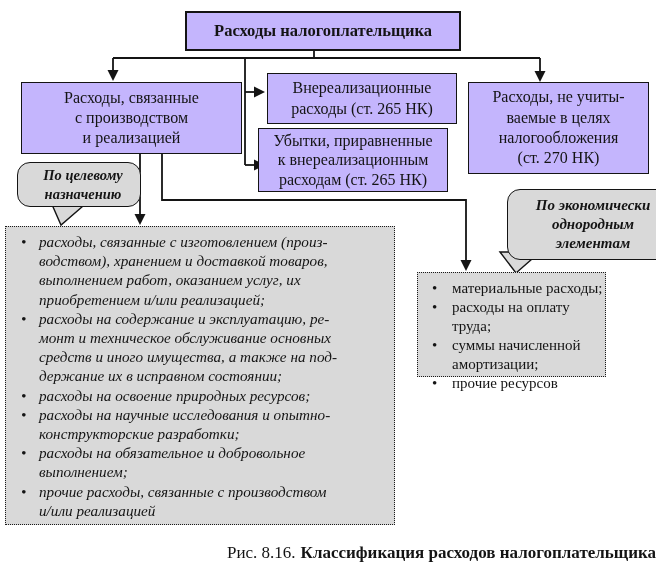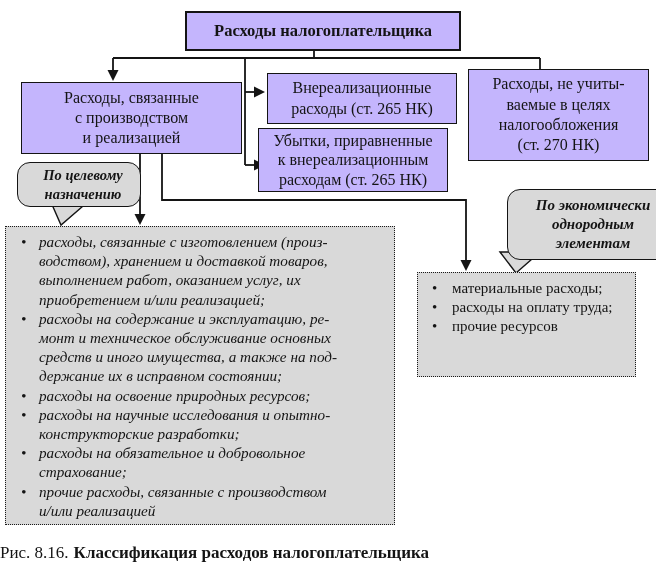--- a/index.html
+++ b/index.html
@@ -13,42 +13,42 @@
   .wires polygon.tail{stroke:#141414;stroke-width:1.4;}
   .box{
     position:absolute;z-index:2;background:#c4b5fd;border:1.6px solid #141414;
     display:flex;align-items:center;justify-content:center;text-align:center;
     white-space:pre-line;font-size:16px;line-height:1.26;
   }
   .box.root{border-width:2px;font-weight:bold;font-size:16.5px;left:185px;top:11px;width:272px;height:36px;}
   .box.production{left:21px;top:82px;width:219px;height:70px;}
   .box.nonsale{left:267px;top:73px;width:188px;height:49px;}
   .box.losses{left:258px;top:128px;width:188px;height:62px;line-height:1.22;}
-  .box.notacc{left:468px;top:69px;width:179px;height:90px;line-height:1.27;}
+  .box.notacc{left:468px;top:82px;width:179px;height:90px;line-height:1.27;}
   .callout{
     position:absolute;z-index:2;background:#d9d9d9;border:1.6px solid #141414;border-radius:13px;
     display:flex;align-items:center;justify-content:center;text-align:center;
     white-space:pre-line;font-weight:bold;font-style:italic;
   }
   .callout.left{left:17px;top:162px;width:114px;height:43px;font-size:14.5px;line-height:1.26;padding-left:8px;}
   .callout.right{left:507px;top:189px;width:170px;height:69px;font-size:15px;line-height:1.28;}
   .graylist{
     position:absolute;z-index:2;background:#d9d9d9;border:1.7px dotted #1a1a1a;
   }
   .graylist ul{margin:0;padding:0;list-style:none;}
   .graylist li{position:relative;white-space:pre-line;}
   .graylist li::before{content:"\2022";position:absolute;}
   .biglist{left:5px;top:226px;width:390px;height:299px;font-size:15.2px;line-height:19.2px;padding-top:5px;box-sizing:border-box;}
   .biglist li{padding-left:33px;font-style:italic;}
   .biglist li::before{left:15px;}
-  .rightlist{left:417px;top:272px;width:219px;height:105px;font-size:15px;line-height:19px;padding-top:6px;box-sizing:border-box;}
+  .rightlist{left:417px;top:272px;width:189px;height:105px;font-size:15px;line-height:19px;padding-top:6px;box-sizing:border-box;}
   .rightlist li{padding-left:34px;}
   .rightlist li::before{left:14px;}
   .caption{
-    position:absolute;z-index:2;left:0;top:543px;width:656px;text-align:left;font-size:17px;
+    position:absolute;z-index:2;left:0;top:543px;width:656px;text-align:right;font-size:17px;
   }
   .caption .cap-title{font-weight:bold;margin-left:5px;}
 </style>
 </head>
 <body>
 
 <div class="canvas">
 
   <svg class="wires" width="656" height="576" viewBox="0 0 656 576">
 
@@ -109,30 +109,32 @@
 выполнением работ, оказанием услуг, их
 приобретением и/или реализацией;</li>
       <li>расходы на содержание и эксплуатацию, ре-
 монт и техническое обслуживание основных
 средств и иного имущества, а также на под-
 держание их в исправном состоянии;</li>
       <li>расходы на освоение природных ресурсов;</li>
       <li>расходы на научные исследования и опытно-
 конструкторские разработки;</li>
       <li>расходы на обязательное и добровольное
-страхование;</li>
+выполнением;</li>
       <li>прочие расходы, связанные с производством
 и/или реализацией</li>
     </ul>
   </div>
 
   <div class="graylist rightlist">
     <ul>
       <li>материальные расходы;</li>
       <li>расходы на оплату труда;</li>
+      <li>суммы начисленной
+амортизации;</li>
       <li>прочие ресурсов</li>
     </ul>
   </div>
 
   <div class="caption">
     <span class="cap-prefix">Рис. 8.16.</span><span class="cap-title">Классификация расходов налогоплательщика</span>
   </div>
 
 </div>
 

